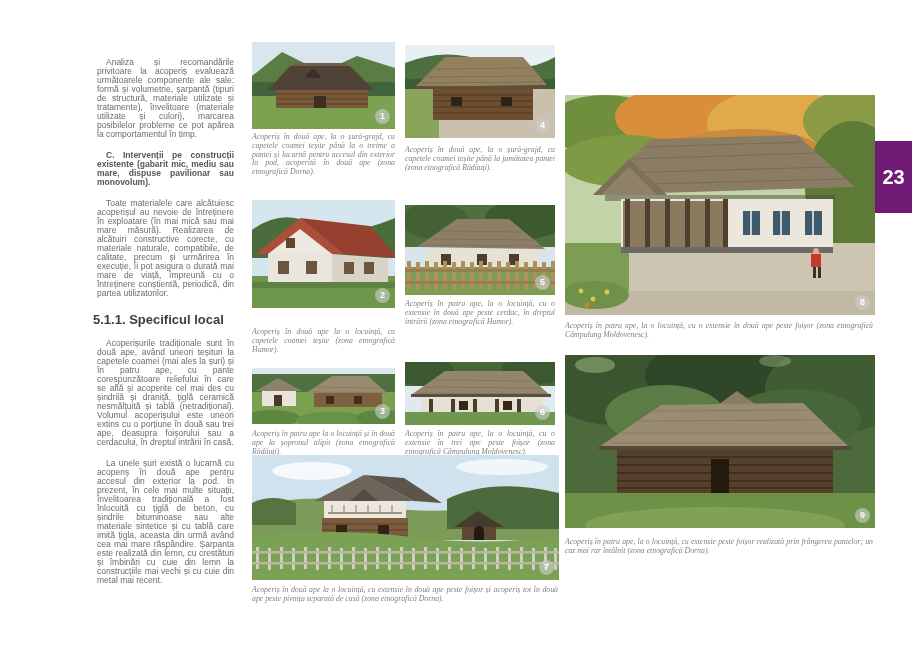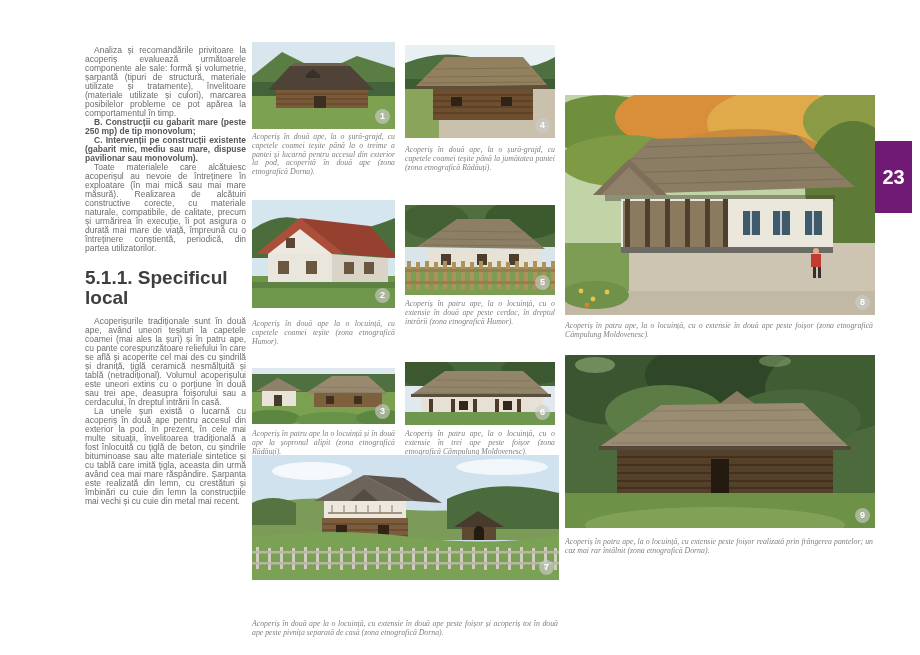--- a/index.html
+++ b/index.html
@@ -10,24 +10,24 @@
   
   .article{
     position:absolute;left:85px;top:46px;width:161px;
     color:#6a6b6d;font-size:8.5px;line-height:1.06;text-align:justify;
   }
   .article h1{
     font-size:16.5px;line-height:1.05;color:#3d3e40;margin:0 0 13px 0;
     font-weight:bold;letter-spacing:.2px;text-align:left;
   }
   .article h2{
-    font-size:19px;line-height:1.05;color:#3d3e40;margin:15px 0 9px 0;
+    font-size:13px;line-height:1.05;color:#3d3e40;margin:15px 0 9px 8px;
     font-weight:bold;text-align:left;
   }
-  .article p{margin:0;text-indent:9px;}
+  .article p{margin:12px;text-indent:9px;}
   .article p.bold{font-weight:bold;color:#55565a;}
   
   .photo{position:absolute;overflow:hidden;background:#b9c2ae;}
   .photo svg{display:block;width:100%;height:100%;}
   .pbadge{
     position:absolute;right:5px;bottom:5px;width:15px;height:15px;border-radius:50%;
     background:rgba(205,205,205,.62);color:#fff;font-size:9px;font-weight:bold;
     display:flex;align-items:center;justify-content:center;line-height:1;
   }
   .caption{
@@ -39,21 +39,20 @@
     position:absolute;left:875px;top:141px;width:37px;height:72px;background:#701a75;
     color:#ffffff;font-weight:bold;font-size:20px;
     display:flex;align-items:center;justify-content:center;
   }
 </style>
 </head>
 <body>
 
 <div class="article">
   <p>Analiza și recomandările privitoare la acoperiș evaluează următoarele componente ale sale: formă și volumetrie, șarpantă (tipuri de structură, materiale utilizate și tratamente), învelitoare (materiale utilizate și culori), marcarea posibilelor probleme ce pot apărea la comportamentul în timp.</p>
-  <p class="bold">B. Construcții cu gabarit mare (peste 250 mp) de tip monovolum;</p>
   <p class="bold">C. Intervenții pe construcții existente (gabarit mic, mediu sau mare, dispuse pavilionar sau monovolum).</p>
   <p>Toate materialele care alcătuiesc acoperișul au nevoie de întreținere în exploatare (în mai mică sau mai mare măsură). Realizarea de alcătuiri constructive corecte, cu materiale naturale, compatibile, de calitate, precum și urmărirea în execuție, îi pot asigura o durată mai mare de viață, împreună cu o întreținere conștientă, periodică, din partea utilizatorilor.</p>
   <h2>5.1.1. Specificul local</h2>
   <p>Acoperișurile tradiționale sunt în două ape, având uneori teșituri la capetele coamei (mai ales la șuri) și în patru ape, cu pante corespunzătoare reliefului în care se află și acoperite cel mai des cu șindrilă și draniță, țiglă ceramică nesmălțuită și tablă (netradițional). Volumul acoperișului este uneori extins cu o porțiune în două sau trei ape, deasupra foișorului sau a cerdacului, în dreptul intrării în casă.</p>
   <p>La unele șuri există o lucarnă cu acoperiș în două ape pentru accesul din exterior la pod. În prezent, în cele mai multe situații, învelitoarea tradițională a fost înlocuită cu țiglă de beton, cu șindrile bituminoase sau alte materiale sintetice și cu tablă care imită țigla, aceasta din urmă având cea mai mare răspândire. Șarpanta este realizată din lemn, cu crestături și îmbinări cu cuie din lemn la construcțiile mai vechi și cu cuie din metal mai recent.</p>
 </div>
 
 <figure class="photo" style="left:252px;top:42px;width:143px;height:87px;margin:0;">
   <svg viewBox="0 0 143 87" preserveAspectRatio="none">
     <rect width="143" height="87" fill="#d9e6ee"></rect>
@@ -115,21 +114,21 @@
     <rect x="16" y="54" width="64" height="28" fill="#e9e6dd"></rect>
     <path d="M80,54 L136,58 V84 L80,82 Z" fill="#d9d4c7"></path>
     <rect x="26" y="61" width="11" height="13" fill="#6b573f"></rect>
     <rect x="54" y="61" width="11" height="13" fill="#6b573f"></rect>
     <rect x="92" y="62" width="10" height="12" fill="#6b573f"></rect>
     <rect x="112" y="62" width="10" height="12" fill="#6b573f"></rect>
     <rect y="82" width="143" height="6" fill="#5d8242"></rect>
   </svg>
   <span class="pbadge">2</span>
 </figure>
-<div class="caption" style="left:252px;top:320px;width:143px;">Acoperiș în două ape la o locuință, cu capetele coamei teșite (zona etnografică Humor).</div>
+<div class="caption" style="left:252px;top:328px;width:143px;">Acoperiș în două ape la o locuință, cu capetele coamei teșite (zona etnografică Humor).</div>
 
 <figure class="photo" style="left:405px;top:205px;width:150px;height:90px;margin:0;">
   <svg viewBox="0 0 150 90" preserveAspectRatio="none">
     <rect width="150" height="90" fill="#d9e5ea"></rect>
     <rect width="150" height="42" fill="#516f3e"></rect>
     <ellipse cx="30" cy="16" rx="34" ry="18" fill="#446133"></ellipse>
     <ellipse cx="120" cy="14" rx="40" ry="20" fill="#3d5a2e"></ellipse>
     <path d="M12,42 L52,14 H104 L140,44 Z" fill="#8d7f66"></path>
     <g stroke="#6e6250" stroke-width="1" opacity=".5">
       <line x1="26" y1="34" x2="128" y2="35"></line>
@@ -281,21 +280,21 @@
         <rect x="268" y="92" width="3" height="22"></rect>
         <rect x="280" y="93" width="3" height="22"></rect>
         <rect x="292" y="92" width="3" height="22"></rect>
         <rect x="302" y="93" width="3" height="22"></rect>
     </g>
     <rect y="96" width="307" height="2.5" fill="#b9b7a4"></rect>
     <rect y="107" width="307" height="2.5" fill="#b9b7a4"></rect>
   </svg>
   <span class="pbadge">7</span>
 </figure>
-<div class="caption" style="left:252px;top:620px;width:306px;">Acoperiș în două ape la o locuință, cu extensie în două ape peste foișor și acoperiș tot în două ape peste pivnița separată de casă (zona etnografică Dorna).</div>
+<div class="caption" style="left:252px;top:586px;width:306px;">Acoperiș în două ape la o locuință, cu extensie în două ape peste foișor și acoperiș tot în două ape peste pivnița separată de casă (zona etnografică Dorna).</div>
 
 <figure class="photo" style="left:565px;top:95px;width:310px;height:220px;margin:0;">
   <svg viewBox="0 0 310 220" preserveAspectRatio="none">
     <rect width="310" height="220" fill="#c2d3a8"></rect>
     <ellipse cx="40" cy="30" rx="60" ry="30" fill="#6f8f3f"></ellipse>
     <ellipse cx="120" cy="22" rx="70" ry="32" fill="#d98f3a"></ellipse>
     <ellipse cx="212" cy="28" rx="70" ry="34" fill="#e0a94a"></ellipse>
     <ellipse cx="290" cy="26" rx="52" ry="32" fill="#8a9a45"></ellipse>
     <ellipse cx="60" cy="66" rx="66" ry="26" fill="#7f9a44"></ellipse>
     <ellipse cx="180" cy="60" rx="80" ry="26" fill="#c98b3c"></ellipse>

